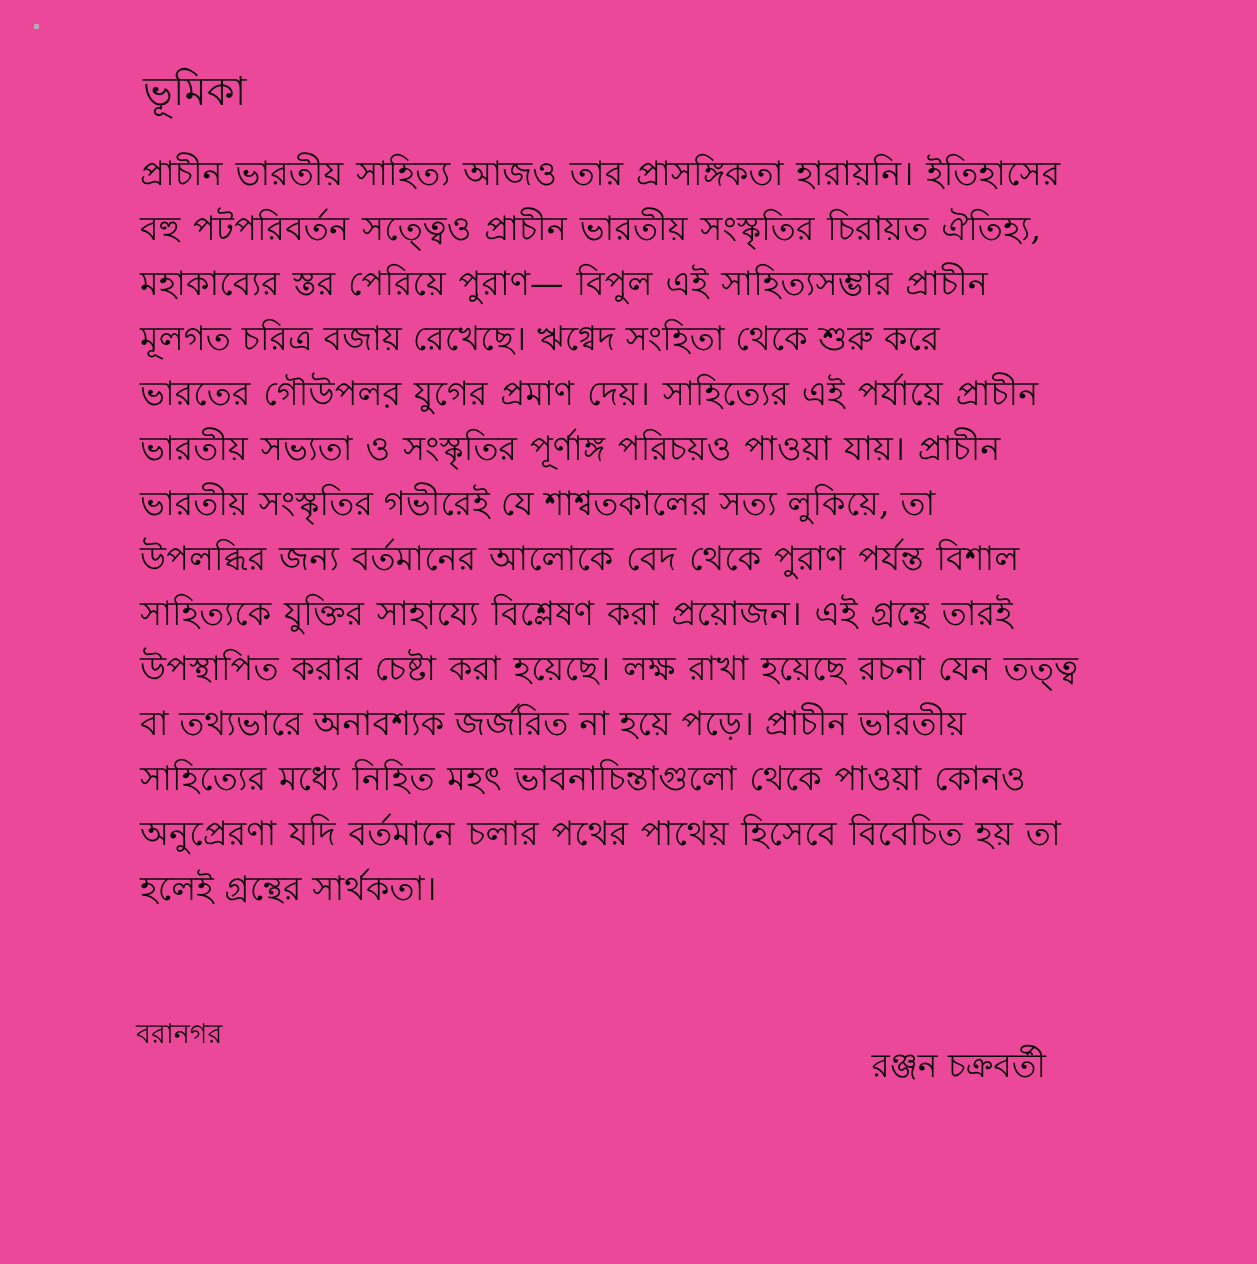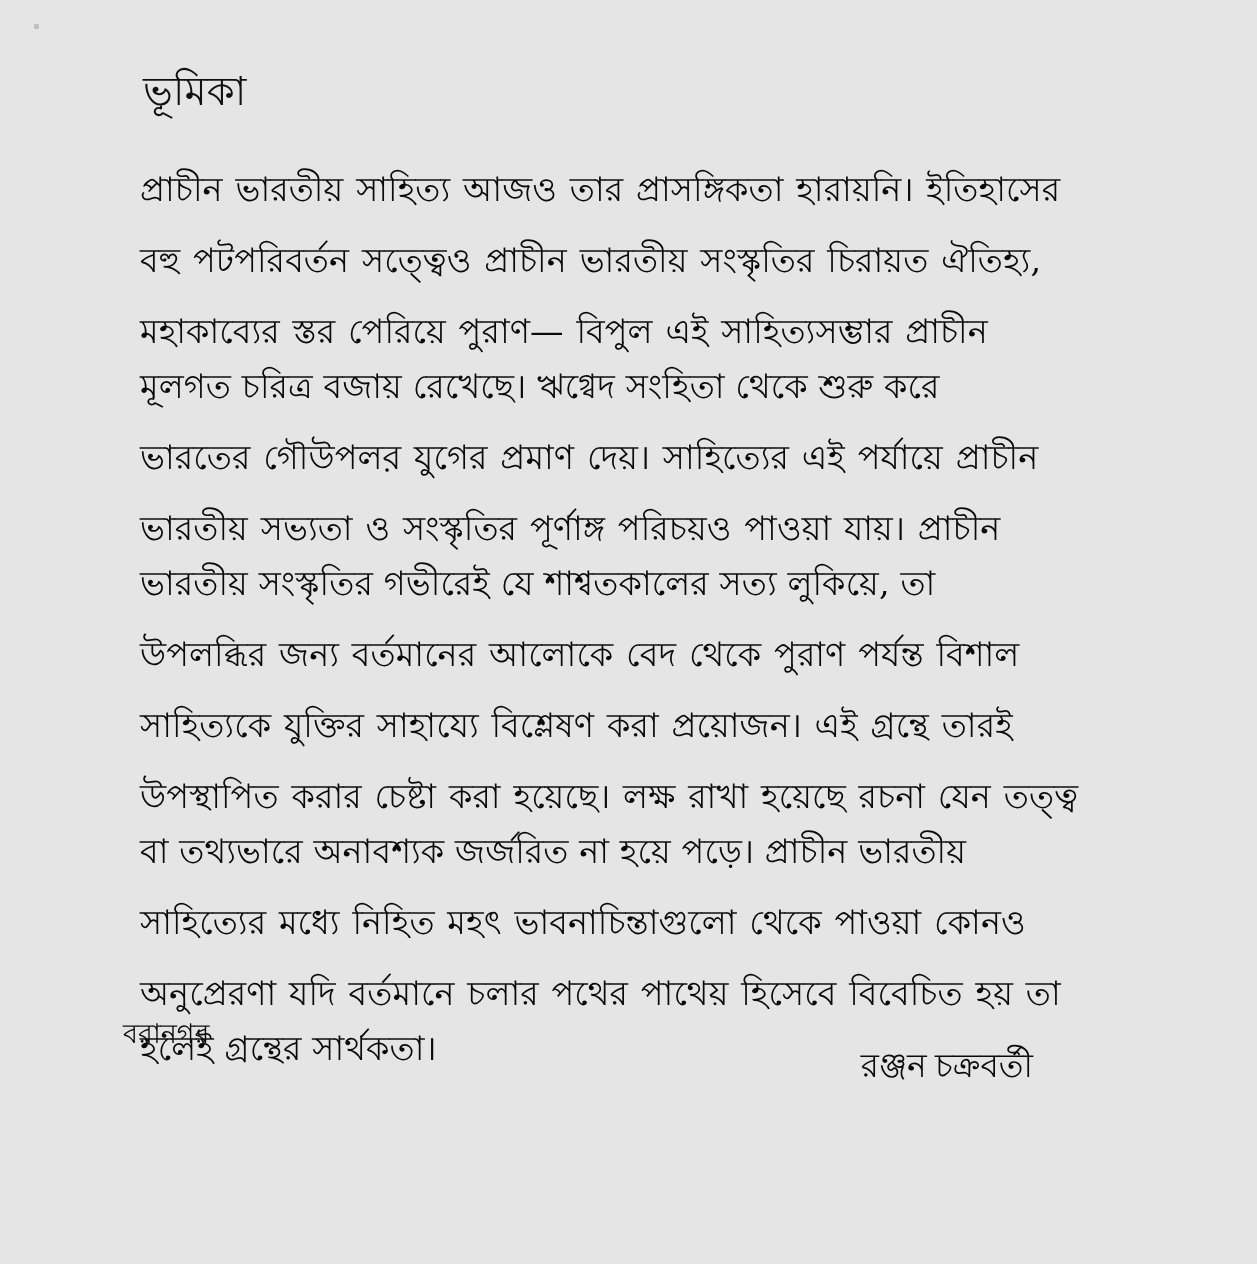--- a/index.html
+++ b/index.html
@@ -12,21 +12,21 @@
   body {
     font-family: "DejaVu Serif", "Liberation Serif", serif;
     color: #000000;
     -webkit-font-smoothing: antialiased;
   }
 
   #page {
     position: relative;
     width: 1257px;
     height: 1264px;
-    background: #e5e5e5;
+    background: #ec4899;
     overflow: hidden;
     margin: 0 auto;
   }
 
   
   .scan-speck {
     position: absolute;
     left: 34px;
     top: 24px;
     width: 5px;
@@ -60,29 +60,27 @@
     font-size: 33.5px;
     line-height: 55px;
     color: #0a0a0a;
     white-space: nowrap;
     letter-spacing: 0.1px;
   }
 
   
   .body-line.just {
     word-spacing: 2px;
-    margin-top: 16px;
   }
 
   .footer {
     position: absolute;
-    left: 123px;
+    left: 136px;
     top: 1016px;
     width: 910px;
-    font-family: Liberation Serif, serif;
   }
 
   .footer-row {
     position: relative;
     height: 46px;
   }
 
   .footer-left {
     position: absolute;
     left: 0;

